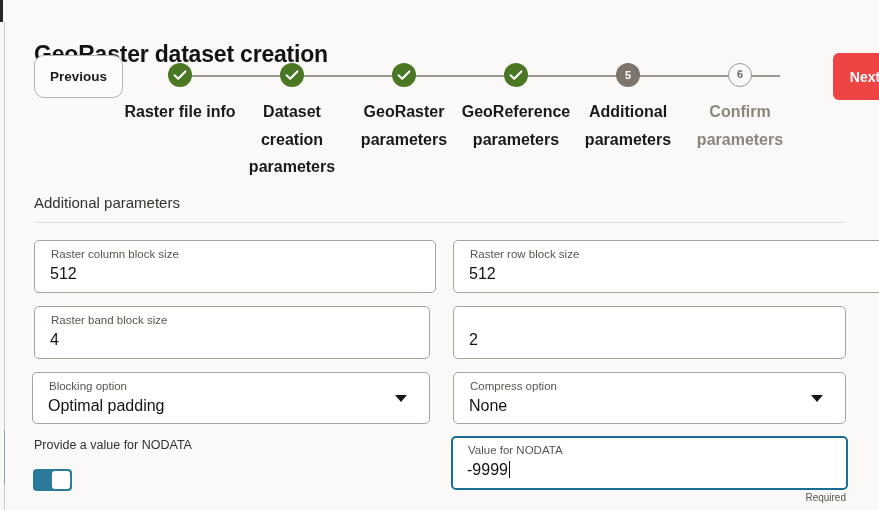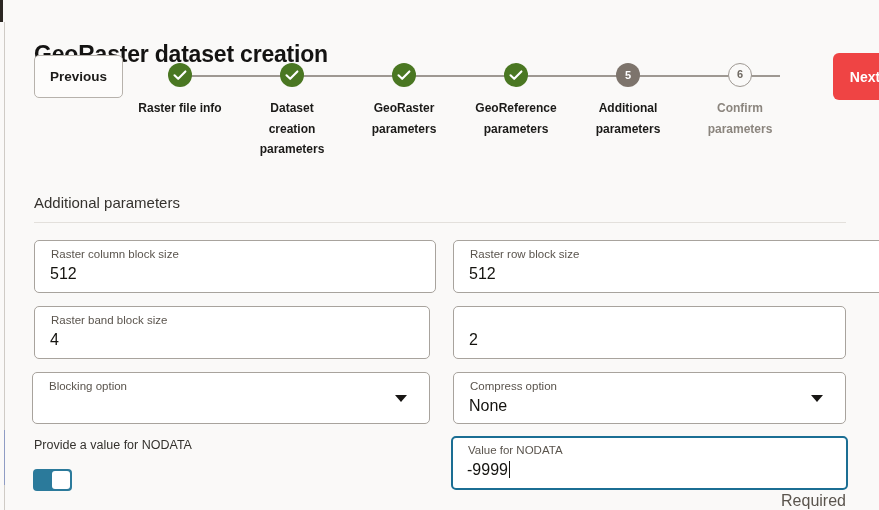--- a/index.html
+++ b/index.html
@@ -60,21 +60,21 @@
 
   
   .btn-prev {
     position: absolute;
     left: 34px;
     top: 55px;
     width: 89px;
     height: 43px;
     background: #fdfcfb;
     border: 1px solid #b7b2ac;
-    border-radius: 5px;
+    border-radius: 10px;
     font-family: "Liberation Sans", sans-serif;
     font-size: 13.5px;
     font-weight: bold;
     color: #1c1b19;
     cursor: pointer;
     padding: 0;
     box-sizing: border-box;
   }
   .btn-next {
     position: absolute;
@@ -151,21 +151,21 @@
     text-align: center;
     font-size: 11px;
     font-weight: bold;
     font-family: "Liberation Sans", sans-serif;
   }
   .step-circle.current .step-num { color: #ffffff; line-height: 24px; }
   .step-circle.todo .step-num { color: #6f6962; line-height: 21px; }
 
   .step-label {
     margin-top: 11px;
-    font-size: 12px;
+    font-size: 16px;
     font-weight: bold;
     line-height: 1.72;
     color: #1b1a18;
     white-space: pre-line;
   }
   .step-label.muted { color: #8b857e; font-weight: bold; }
 
   
   .section-title {
     position: absolute;
@@ -230,21 +230,21 @@
     width: 0; height: 0;
     border-left: 6px solid transparent;
     border-right: 6px solid transparent;
     border-top: 7px solid #181614;
   }
 
   .helper-text {
     position: absolute;
     right: 33px;
     top: 492px;
-    font-size: 16px;
+    font-size: 10px;
     color: #5a544d;
   }
 
   
   .toggle-label {
     position: absolute;
     left: 34px;
     top: 438px;
     font-size: 12.5px;
     color: #35322e;
@@ -362,20 +362,21 @@
     <span class="field-label">Raster band block size</span>
     <span class="field-value">4</span>
   </div>
 
   <div class="field" style="left:453px; top:306px; width:393px; height:53px;">
     <span class="field-value">2</span>
   </div>
 
   <div class="field" style="left:32px; top:372px; width:398px; height:52px;">
     <span class="field-label">Blocking option</span>
+    <span class="field-value">Optimal padding</span>
     <span class="caret-down"></span>
   </div>
 
   <div class="field" style="left:453px; top:372px; width:393px; height:52px;">
     <span class="field-label">Compress option</span>
     <span class="field-value">None</span>
     <span class="caret-down"></span>
   </div>
 
   <div class="toggle-label">Provide a value for NODATA</div>

